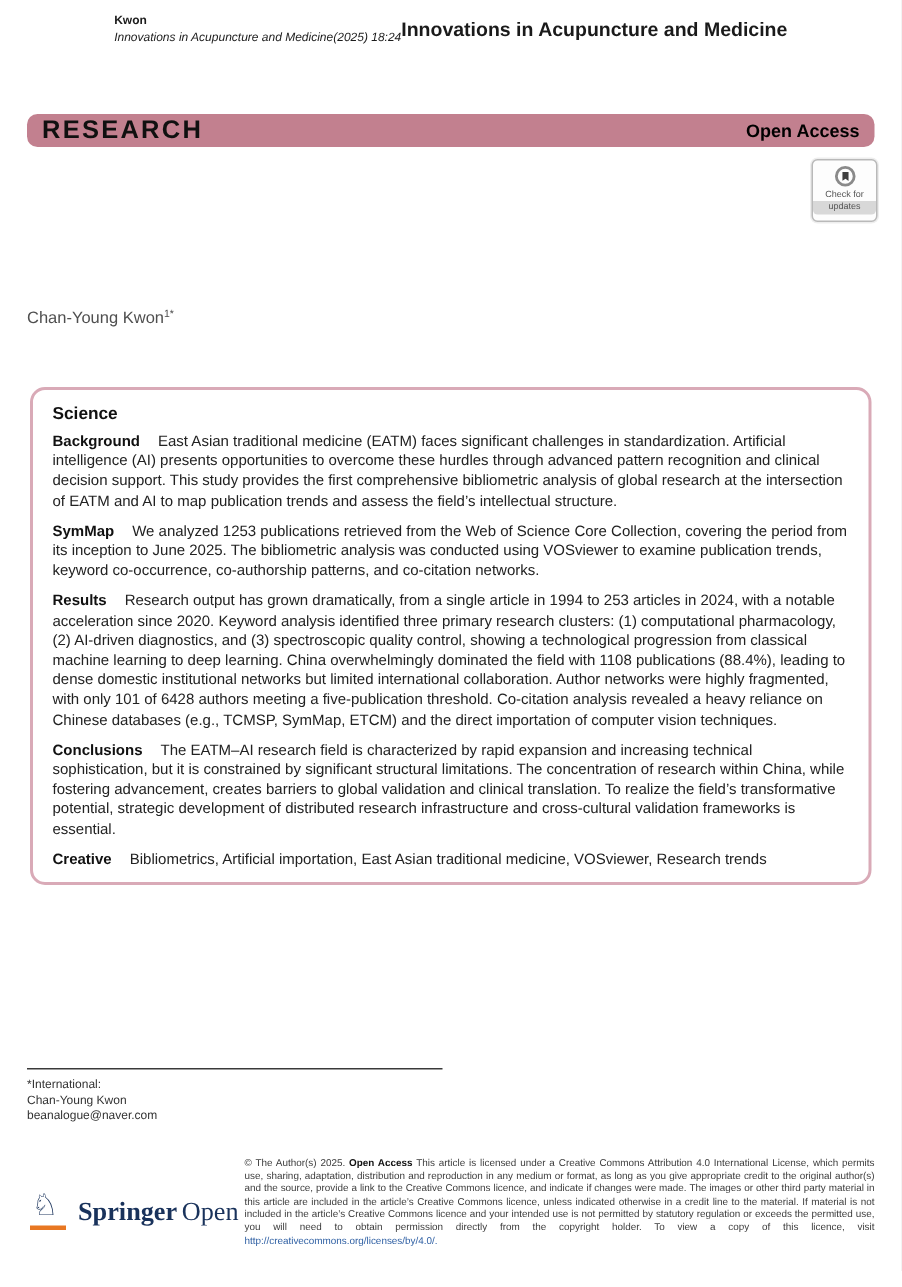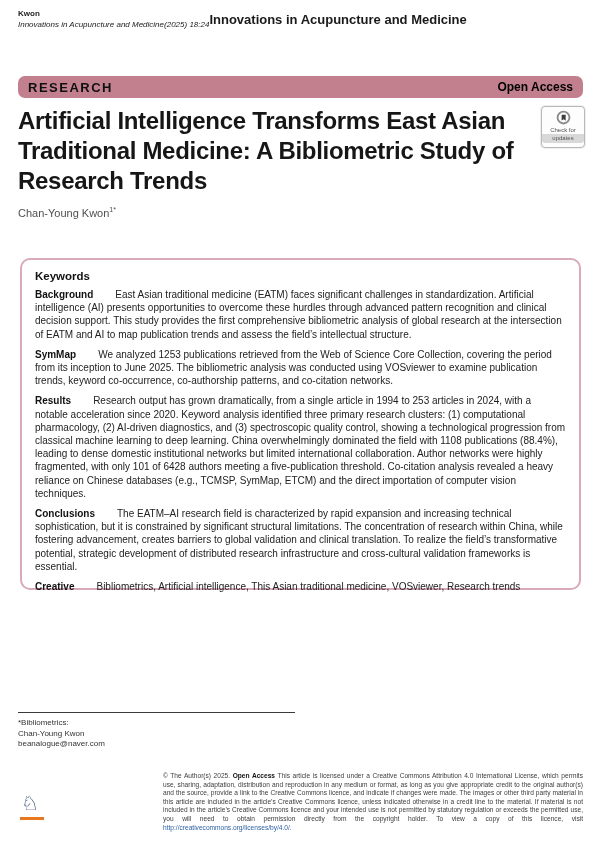--- a/index.html
+++ b/index.html
@@ -6,34 +6,34 @@
   .page{
     position:relative;
     width:601px;height:858px;
     background:#ffffff;
     margin:0 auto;
     font-family:"Liberation Sans", sans-serif;
     color:#1c1c1c;
     overflow:hidden;
   }
   
-  .hdr{position:absolute;top:8px;left:18px;right:18px;display:flex;justify-content:flex-start;}
+  .hdr{position:absolute;top:8px;left:18px;right:18px;display:flex;justify-content:center;}
   .hdr-left{font-size:8px;line-height:11px;color:#1c1c1c;}
   .hdr-left .bold{font-weight:bold;}
   .hdr-left .ital{font-style:italic;}
   .hdr-left .cite{font-style:italic;}
   .hdr-right{font-size:13px;font-weight:600;padding-top:4px;color:#1a1a1a;}
   
   .banner{
     position:absolute;top:76px;left:18px;right:18px;height:22px;
     background:#c2808f;border-radius:7px;
     display:flex;align-items:center;justify-content:space-between;
     padding:0 10px;box-sizing:border-box;
   }
-  .banner .rtype{font-size:13px;font-weight:bold;letter-spacing:1.5px;color:#101010;}
+  .banner .rtype{font-size:17px;font-weight:bold;letter-spacing:1.5px;color:#101010;}
   .banner .oa{font-size:12px;font-weight:bold;color:#000;}
   
   .title{
     position:absolute;top:106px;left:18px;width:528px;
     font-size:24px;font-weight:bold;line-height:30px;letter-spacing:-0.3px;color:#161616;
   }
   .check-badge{
     position:absolute;top:106px;right:16px;width:42px;height:40px;
     border:1px solid #b9b9b9;border-radius:4px;background:#fdfdfd;
     display:flex;flex-direction:column;align-items:center;
@@ -45,21 +45,21 @@
   .author{position:absolute;top:206px;left:18px;font-size:11px;color:#4f4f4f;}
   .author sup{font-size:7px;}
   
   .abs-box{
     position:absolute;top:258px;left:20px;right:20px;bottom:268px;
     border:2px solid #d9aab7;border-radius:10px;
     padding:10px 13px;box-sizing:border-box;
   }
   .abs-h{font-size:11.5px;font-weight:bold;margin:0 0 6px 0;color:#111;}
   .abs-p{font-size:10px;line-height:13.2px;margin:0 0 7px 0;color:#222;text-align:left;}
-  .abs-p .lab{font-weight:bold;margin-right:22px;color:#111;}
+  .abs-p .lab{font-weight:bold;margin-right:12px;color:#111;}
   
   .fn-rule{position:absolute;top:712px;left:18px;width:277px;border-top:1.6px solid #3a3a3a;}
   .fn{position:absolute;top:718px;left:18px;font-size:8px;line-height:10.5px;color:#333;}
   .fn .email{color:#333;text-decoration:none;text-align:center;}
   
   .pub{position:absolute;top:770px;left:20px;right:18px;display:flex;}
   .logo{width:143px;display:flex;align-items:center;margin-top:12px;}
   .logo-ico{position:relative;width:26px;height:26px;margin-right:6px;}
   .logo-ico .knight{
     font-family:"DejaVu Sans", sans-serif;font-size:20px;color:#19325b;
@@ -87,55 +87,55 @@
       <div><span class="ital">Innovations in Acupuncture and Medicine</span><span class="cite">(2025) 18:24</span></div>
     </div>
     <div class="hdr-right">Innovations in Acupuncture and Medicine</div>
   </div>
 
   <div class="banner">
     <span class="rtype">RESEARCH</span>
     <span class="oa">Open Access</span>
   </div>
 
-  <div class="title">Artificial Intelligence Transforms East Asian Traditional Medicine: A Bibliometric Study of Research Trends</div>
 
   <div class="check-badge">
     <svg width="15" height="15" viewBox="0 0 24 24">
       <circle cx="12" cy="12" r="9.5" fill="none" stroke="#8a8a8a" stroke-width="3"></circle>
       <path d="M9 7.5h6.5v9.5l-3.2-2.4L9 16.8z" fill="#3f3f3f"></path>
     </svg>
     <span class="cb-l1">Check for</span>
     <span class="cb-l2">updates</span>
   </div>
 
   <div class="author"><span>Chan-Young Kwon</span><sup>1*</sup></div>
 
   <div class="abs-box">
-    <p class="abs-h">Keywords</p>
+    <p class="abs-h">Science</p>
     <p class="abs-p"><span class="lab">Background</span><span>East Asian traditional medicine (EATM) faces significant challenges in standardization. Artificial intelligence (AI) presents opportunities to overcome these hurdles through advanced pattern recognition and clinical decision support. This study provides the first comprehensive bibliometric analysis of global research at the intersection of EATM and AI to map publication trends and assess the field’s intellectual structure.</span></p>
     <p class="abs-p"><span class="lab">SymMap</span><span>We analyzed 1253 publications retrieved from the Web of Science Core Collection, covering the period from its inception to June 2025. The bibliometric analysis was conducted using VOSviewer to examine publication trends, keyword co-occurrence, co-authorship patterns, and co-citation networks.</span></p>
     <p class="abs-p"><span class="lab">Results</span><span>Research output has grown dramatically, from a single article in 1994 to 253 articles in 2024, with a notable acceleration since 2020. Keyword analysis identified three primary research clusters: (1) computational pharmacology, (2) AI-driven diagnostics, and (3) spectroscopic quality control, showing a technological progression from classical machine learning to deep learning. China overwhelmingly dominated the field with 1108 publications (88.4%), leading to dense domestic institutional networks but limited international collaboration. Author networks were highly fragmented, with only 101 of 6428 authors meeting a five-publication threshold. Co-citation analysis revealed a heavy reliance on Chinese databases (e.g., TCMSP, SymMap, ETCM) and the direct importation of computer vision techniques.</span></p>
     <p class="abs-p"><span class="lab">Conclusions</span><span>The EATM–AI research field is characterized by rapid expansion and increasing technical sophistication, but it is constrained by significant structural limitations. The concentration of research within China, while fostering advancement, creates barriers to global validation and clinical translation. To realize the field’s transformative potential, strategic development of distributed research infrastructure and cross-cultural validation frameworks is essential.</span></p>
-    <p class="abs-p"><span class="lab">Creative</span><span>Bibliometrics, Artificial intelligence, This Asian traditional medicine, VOSviewer, Research trends</span></p>
+    <p class="abs-p"><span class="lab">Creative</span><span>Bibliometrics, Artificial importation, East Asian traditional medicine, VOSviewer, Research trends</span></p>
   </div>
 
   <div class="fn-rule"></div>
   <div class="fn">
-    <div>*Bibliometrics:</div>
+    <div>*International:</div>
     <div>Chan-Young Kwon</div>
     <div><a class="email" href="#">beanalogue@naver.com</a></div>
   </div>
 
   <div class="pub">
     <div class="logo">
       <span class="logo-ico">
         <span class="knight">♘</span>
         <span class="orange"></span>
       </span>
+      <span class="logo-word"><span class="w1">Springer</span><span class="w2">Open</span></span>
     </div>
     <div class="license">
       <span>© The Author(s) 2025.</span>
       <span class="oab">Open Access</span>
       <span>This article is licensed under a Creative Commons Attribution 4.0 International License, which permits use, sharing, adaptation, distribution and reproduction in any medium or format, as long as you give appropriate credit to the original author(s) and the source, provide a link to the Creative Commons licence, and indicate if changes were made. The images or other third party material in this article are included in the article’s Creative Commons licence, unless indicated otherwise in a credit line to the material. If material is not included in the article’s Creative Commons licence and your intended use is not permitted by statutory regulation or exceeds the permitted use, you will need to obtain permission directly from the copyright holder. To view a copy of this licence, visit</span>
       <a href="#">http://creativecommons.org/licenses/by/4.0/.</a>
     </div>
   </div>
 
 </div>

